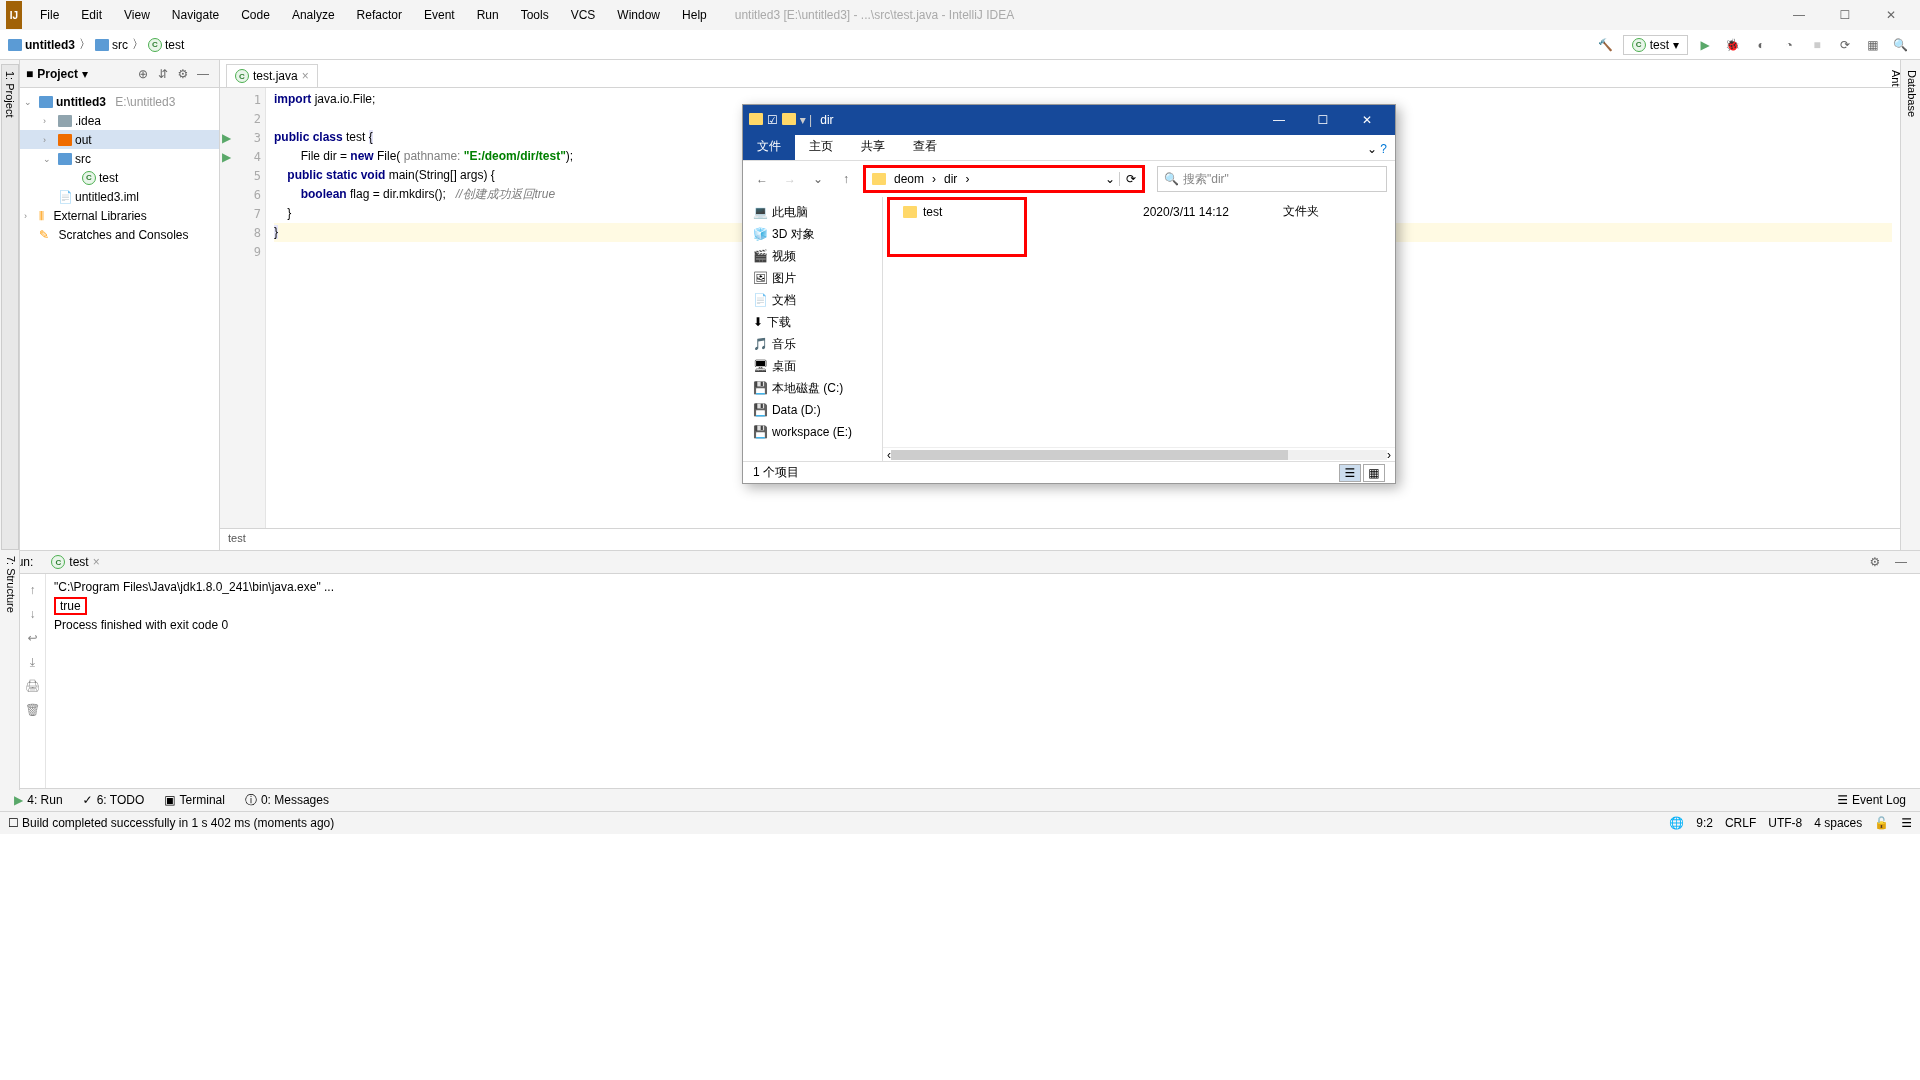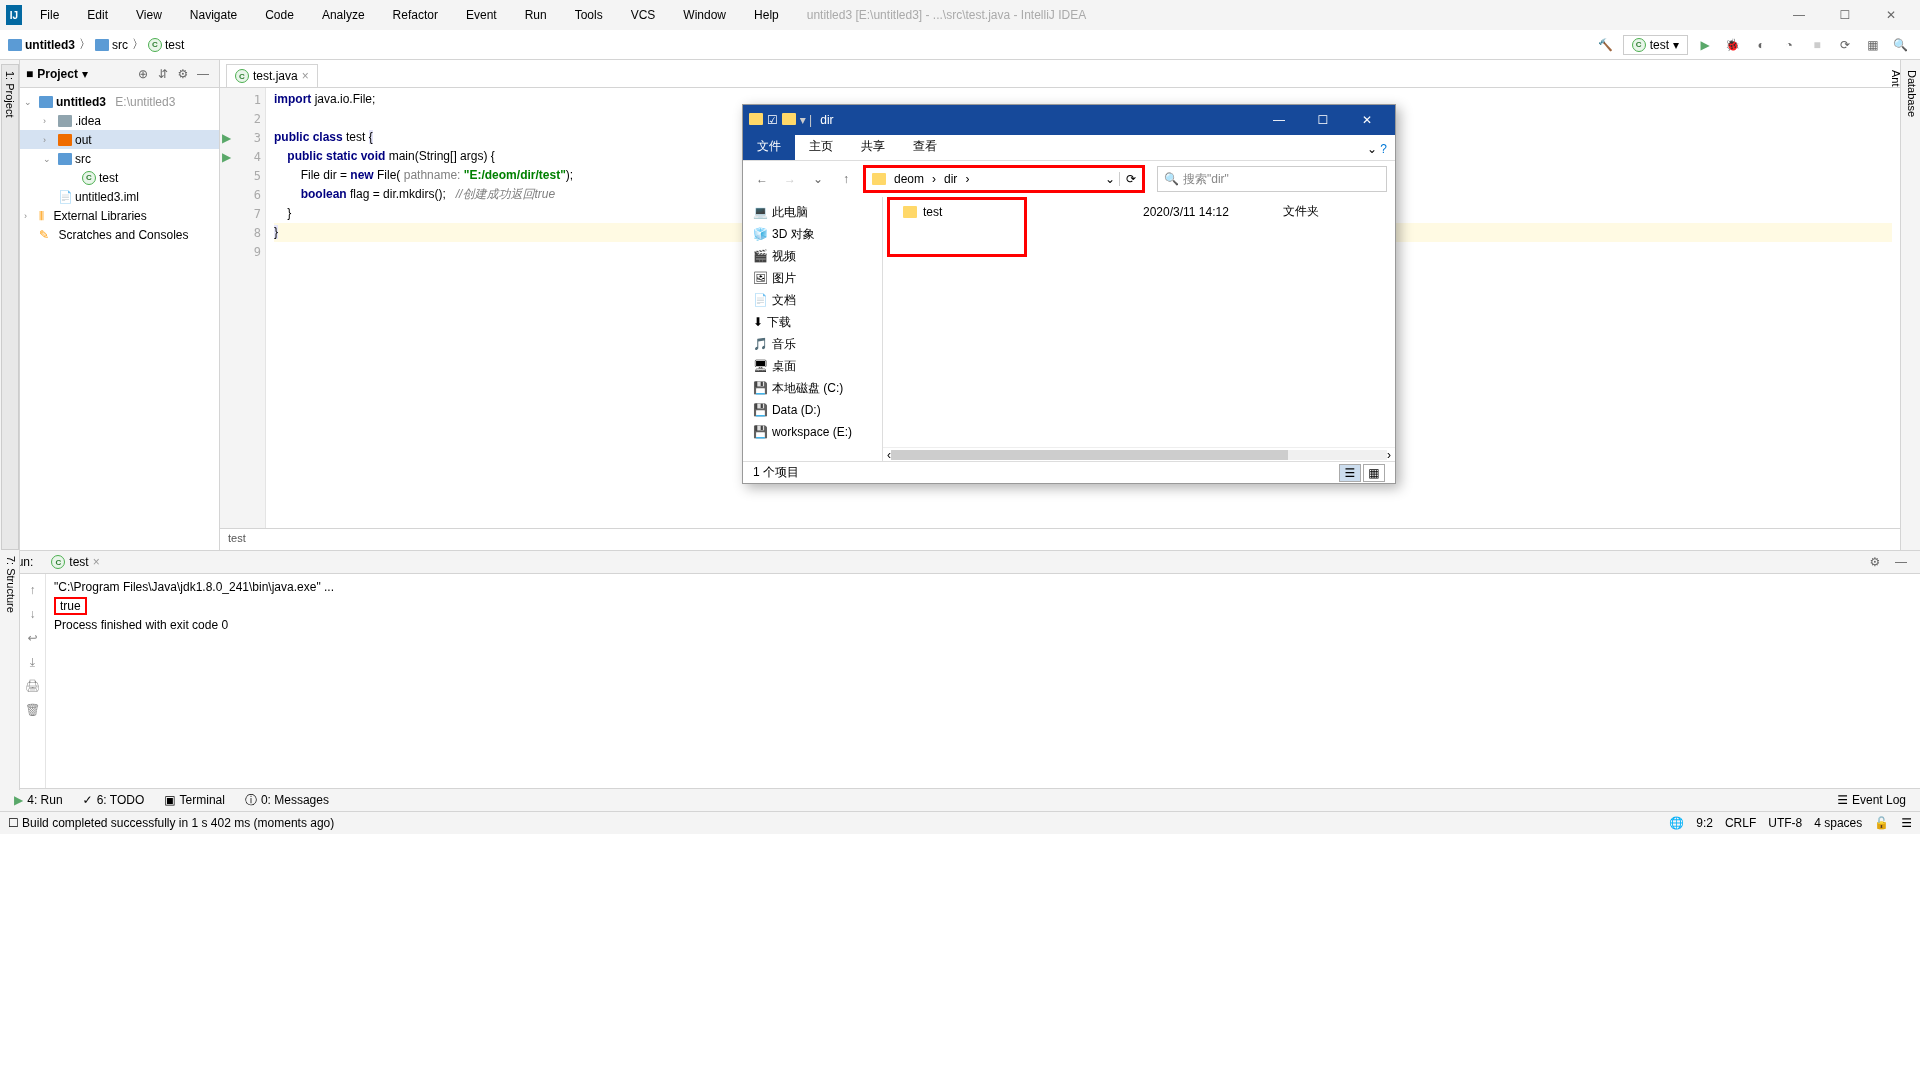--- a/index.html
+++ b/index.html
@@ -1,19 +1,19 @@
 <!DOCTYPE html>
 <html><head>
 <meta charset="utf-8">
 <style>
 *{margin:0;padding:0;box-sizing:border-box;font-family:"Segoe UI",Arial,sans-serif;font-size:12px;}
 body{width:1920px;height:1080px;background:#fff;overflow:hidden;color:#000;position:relative;}
 .titlebar{height:30px;background:#f4f4f4;display:flex;align-items:center;padding:0 6px;}
-.titlebar .logo{width:16px;height:20px;background:#0369a1;margin-right:10px;display:flex;align-items:center;justify-content:center;color:#fff;font-size:10px;font-weight:bold;}
-.menubar{display:flex;gap:12px;}
+.titlebar .logo{width:16px;height:28px;background:#a16207;margin-right:10px;display:flex;align-items:center;justify-content:center;color:#fff;font-size:10px;font-weight:bold;}
+.menubar{display:flex;gap:6px;}
 .menubar span{padding:4px 8px;cursor:pointer;}
 .title-text{margin-left:20px;color:#aaa;}
 .winbtns{margin-left:auto;display:flex;gap:0;}
 .winbtns div{width:46px;height:30px;display:flex;align-items:center;justify-content:center;color:#666;}
 .navbar{height:30px;background:#fff;border-bottom:1px solid #d4d4d4;display:flex;align-items:center;padding:0 8px;}
 .breadcrumb{display:flex;align-items:center;gap:4px;}
 .breadcrumb .bc-item{display:flex;align-items:center;gap:3px;}
 .file-c{width:14px;height:14px;background:#e8f5e9;border-radius:50%;border:1px solid #4caf50;display:inline-flex;align-items:center;justify-content:center;font-size:8px;color:#2e7d32;font-weight:bold;}
 .nav-right{margin-left:auto;display:flex;align-items:center;gap:6px;}
 .run-config{background:#fff;border:1px solid #ccc;padding:2px 8px;display:flex;align-items:center;gap:4px;}
@@ -237,22 +237,22 @@
           <div class="gutter-line">5</div>
           <div class="gutter-line">6</div>
           <div class="gutter-line">7</div>
           <div class="gutter-line">8</div>
           <div class="gutter-line">9</div>
         </div>
       <div class="code" id="code">
           <div><span class="kw">import</span> java.io.File;</div>
           <div>&nbsp;</div>
           <div><span class="kw">public class</span> test <span class="hl">{</span></div>
+          <div>&nbsp;&nbsp;&nbsp;&nbsp;&nbsp;&nbsp;&nbsp;&nbsp;File dir = <span class="kw">new</span> File( <span class="hint">pathname:</span> <span class="str">"E:/deom/dir/test"</span>);</div>
           <div>&nbsp;&nbsp;&nbsp;&nbsp;<span class="kw">public static void</span> main(String[] args) {</div>
-          <div>&nbsp;&nbsp;&nbsp;&nbsp;&nbsp;&nbsp;&nbsp;&nbsp;File dir = <span class="kw">new</span> File( <span class="hint">pathname:</span> <span class="str">"E:/deom/dir/test"</span>);</div>
           <div>&nbsp;&nbsp;&nbsp;&nbsp;&nbsp;&nbsp;&nbsp;&nbsp;<span class="kw">boolean</span> flag = dir.mkdirs();&nbsp;&nbsp;&nbsp;<span class="cm">//创建成功返回true</span></div>
           <div>&nbsp;&nbsp;&nbsp;&nbsp;}</div>
           <div class="caret-line"><span class="hl">}</span></div>
         </div>
     </div>
     <div class="crumbs">test</div>
   </div>
   <div class="right-rail">
     <div class="tab">Database</div>
     <div class="tab">Ant</div>

